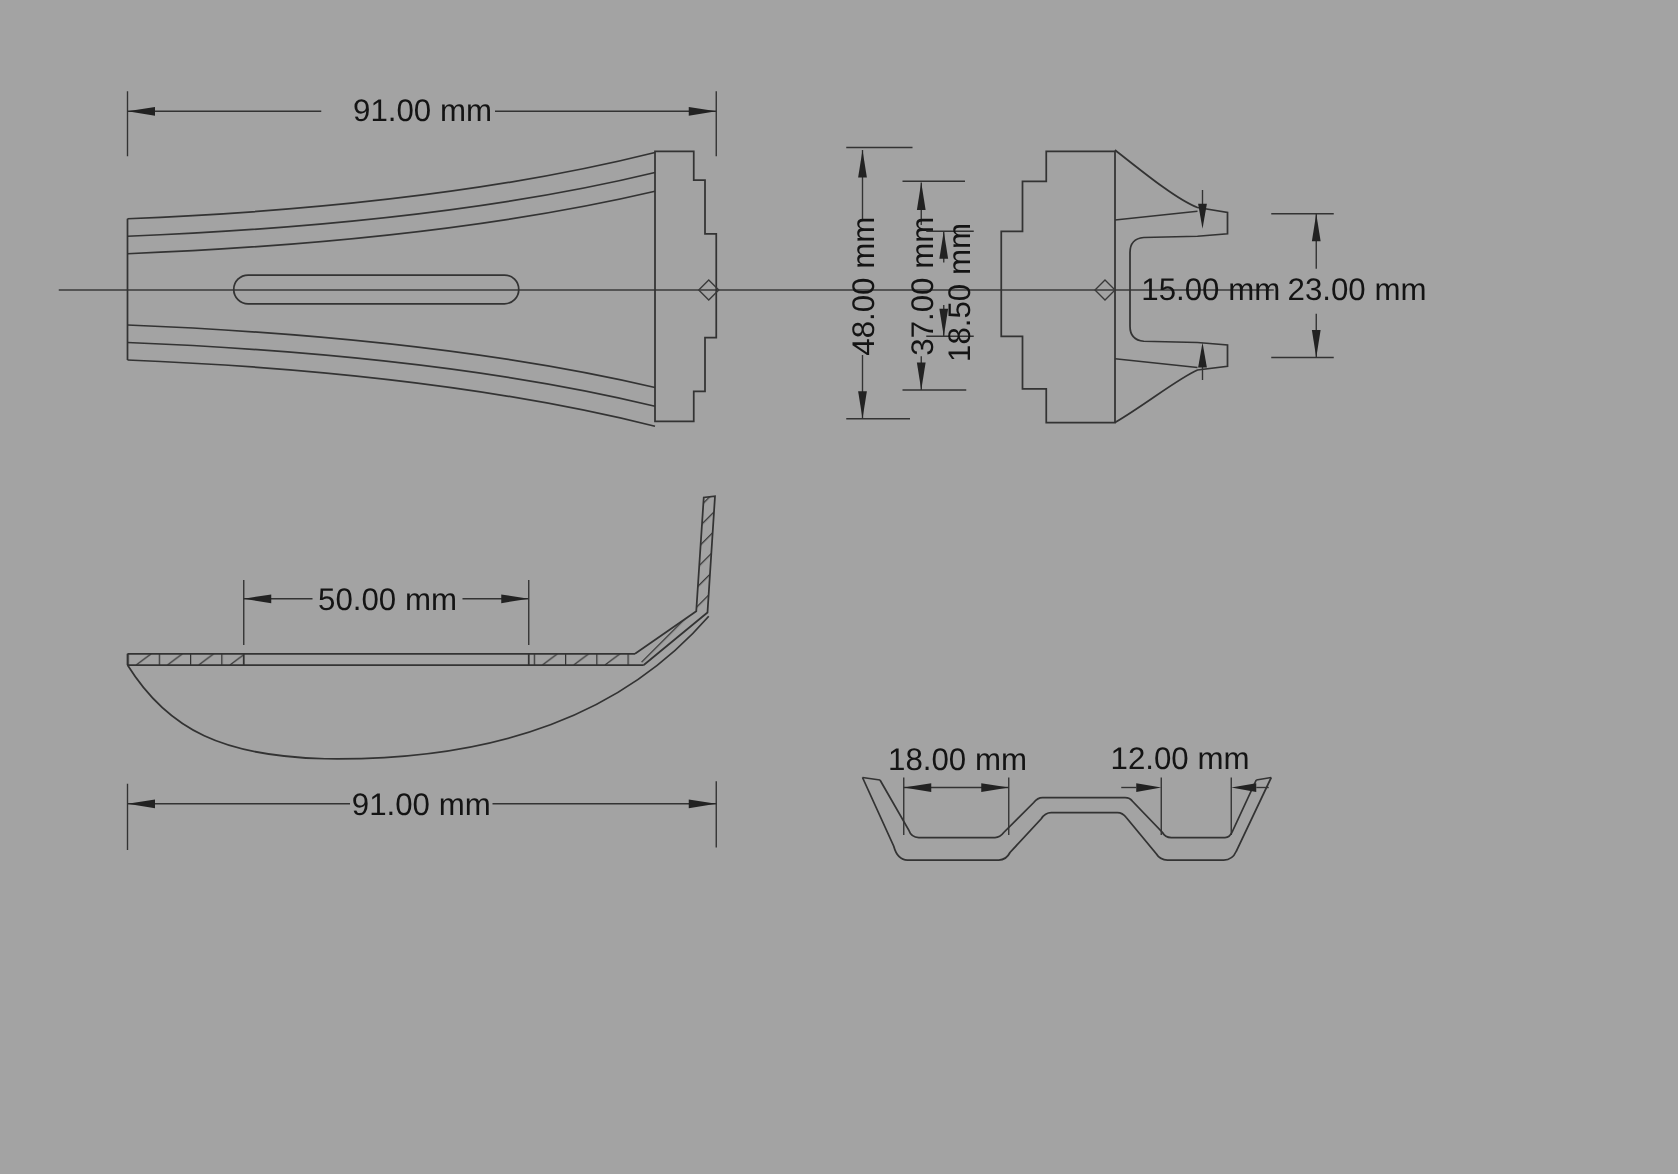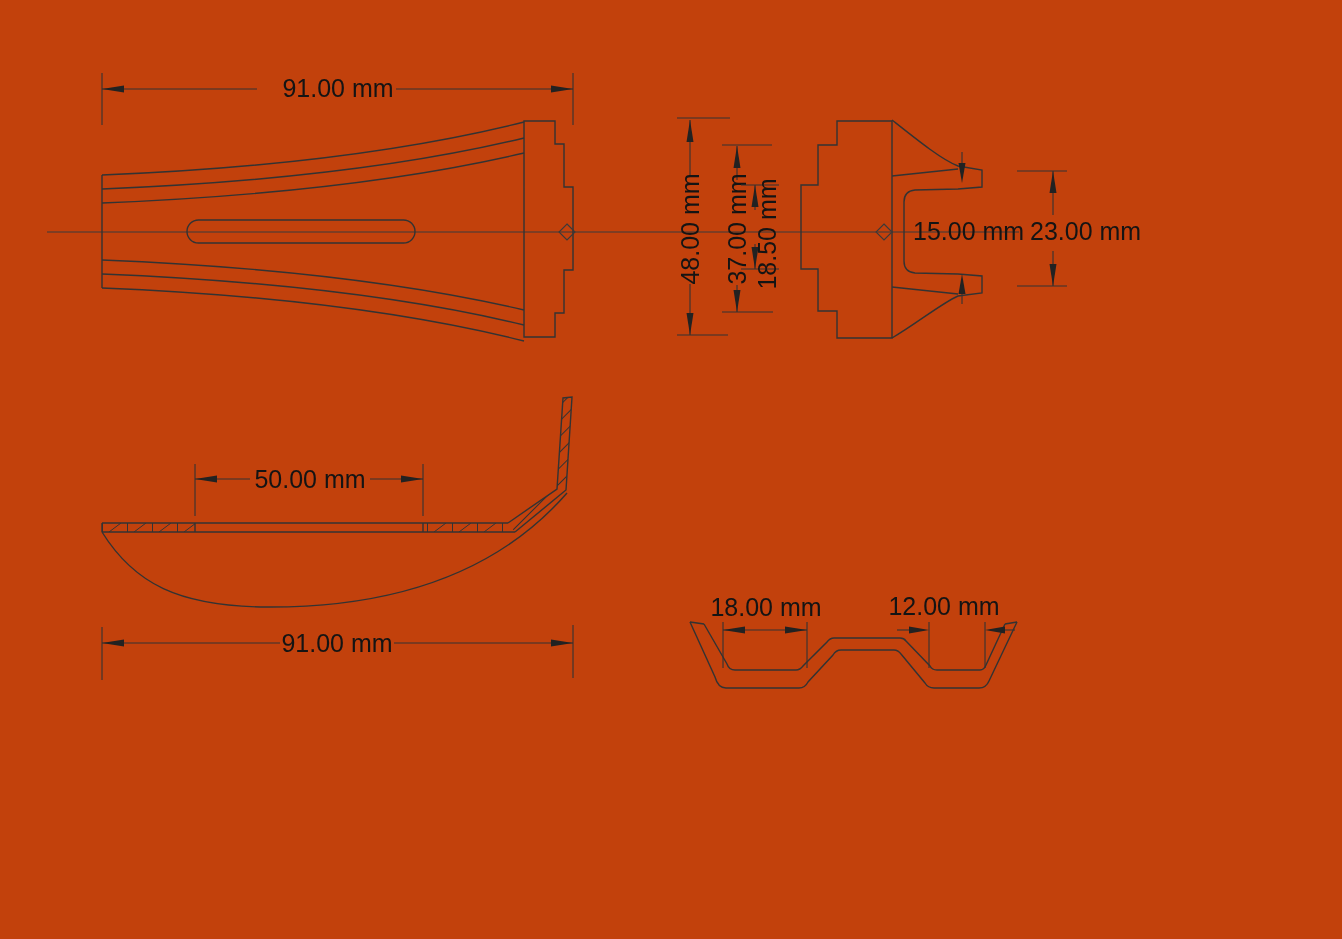--- a/index.html
+++ b/index.html
@@ -1,16 +1,16 @@
 <!DOCTYPE html>
 <html><head>
 <meta charset="utf-8">
 <style>
   html,body{margin:0;padding:0;background:#ffffff;}
-  #canvas-wrap{width:1342px;height:939px;background:#c2410c;position:relative;overflow:hidden;}
+  #canvas-wrap{width:1342px;height:939px;background:#a3a3a3;position:relative;overflow:hidden;}
   svg{display:block;}
   .geo{stroke:#333333;stroke-width:1.4;fill:none;stroke-linejoin:miter;stroke-linecap:butt;}
   .thin{stroke:#3a3a3a;stroke-width:1.1;fill:none;}
   .dim{stroke:#333333;stroke-width:1.1;fill:none;}
   .ah{fill:#222222;stroke:none;}
   .dtext{font-family:"Liberation Sans", sans-serif;font-size:25px;fill:#141414;}
   .hl{stroke:#333333;stroke-width:1;}
 </style>
 </head>
 <body>

